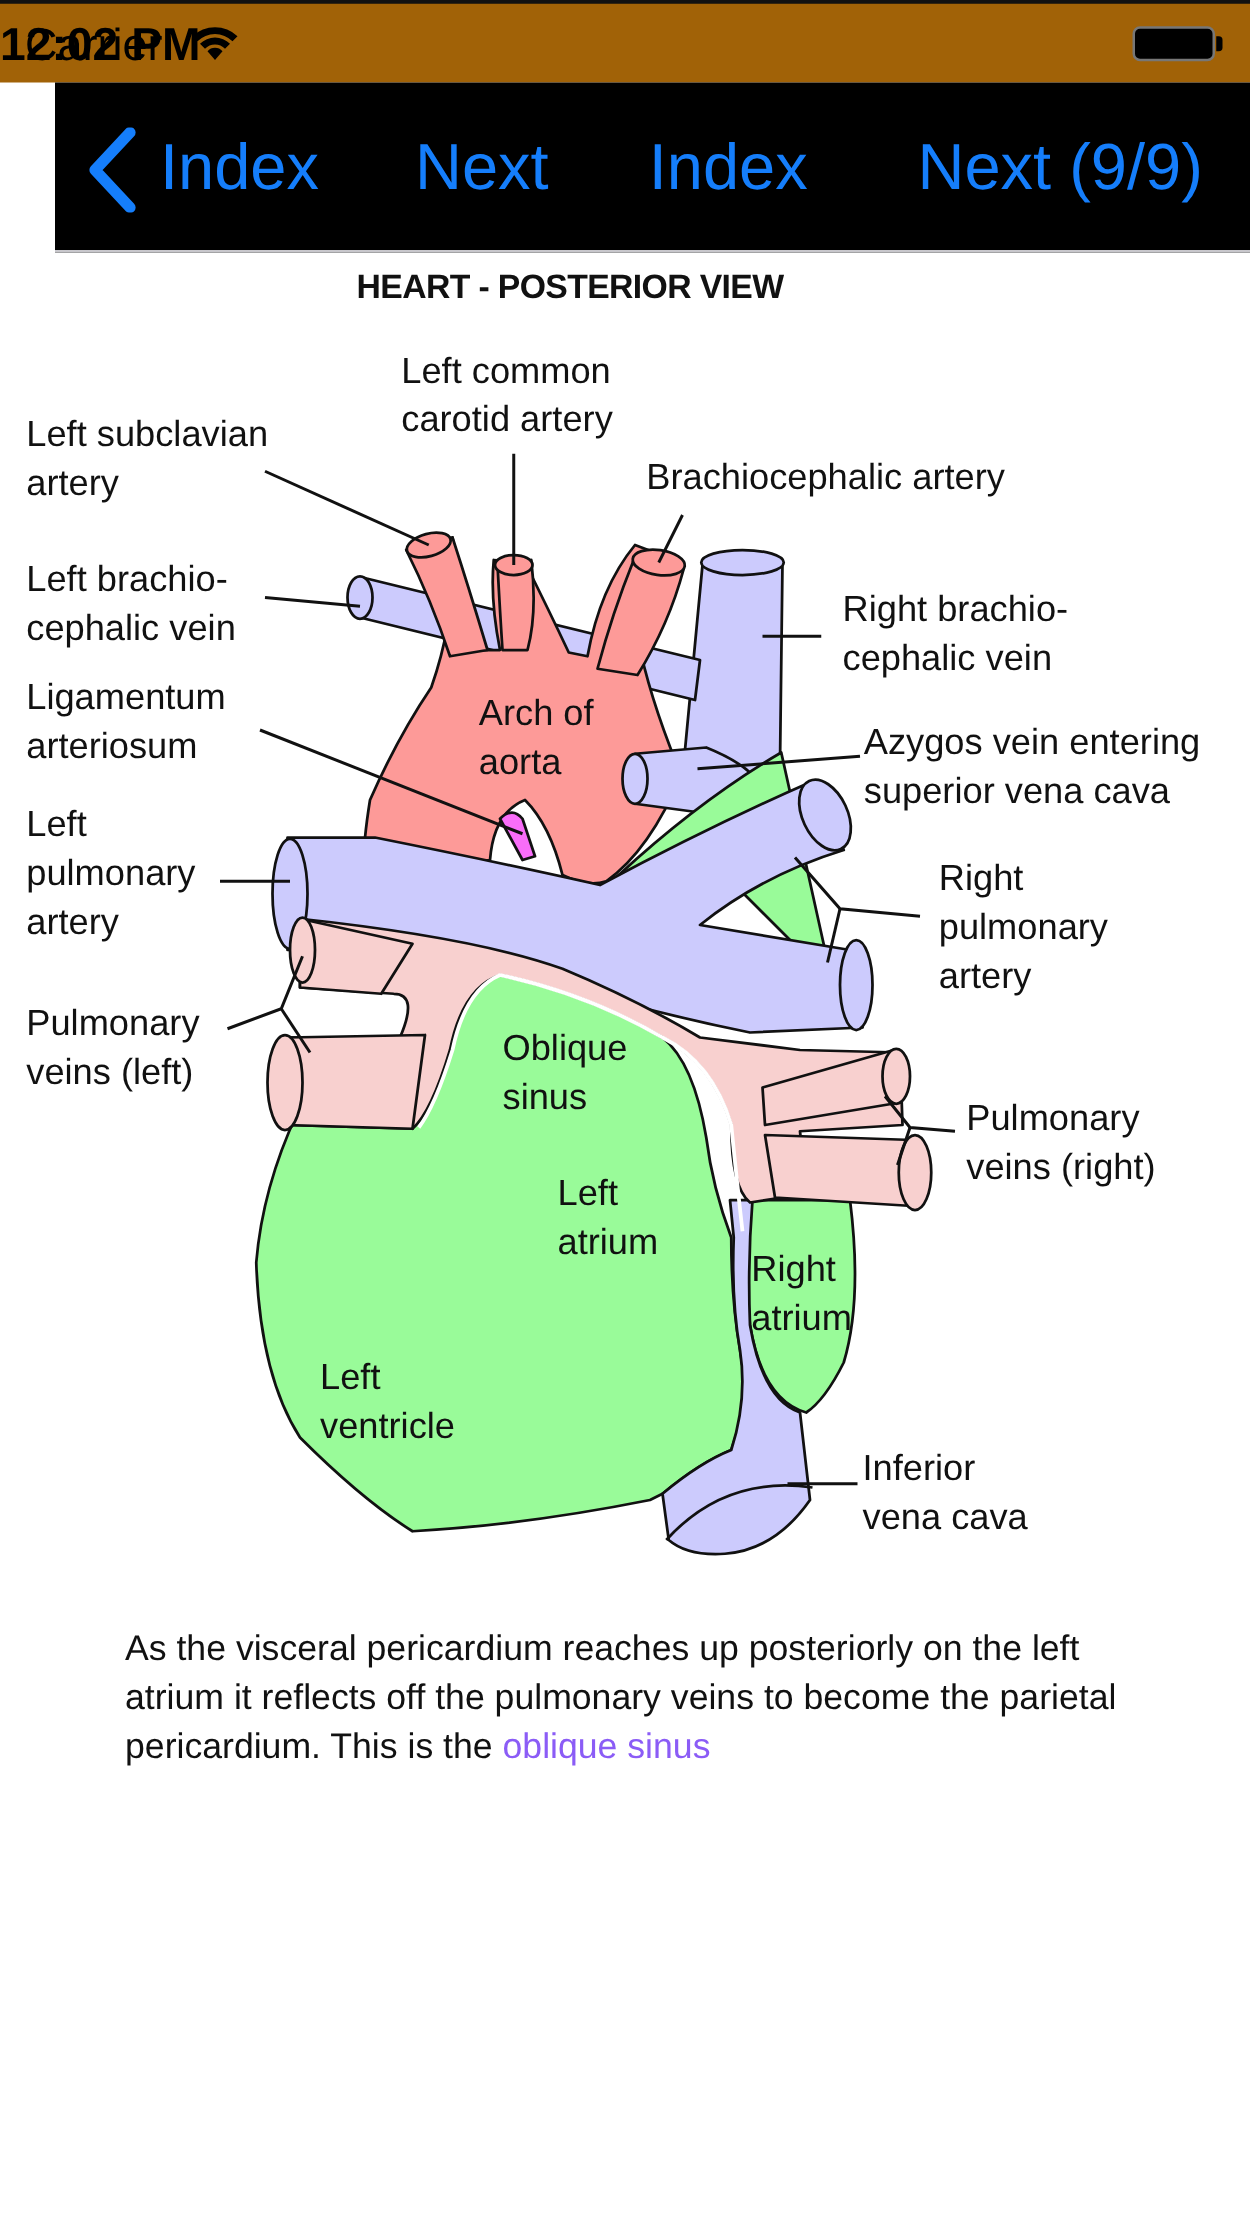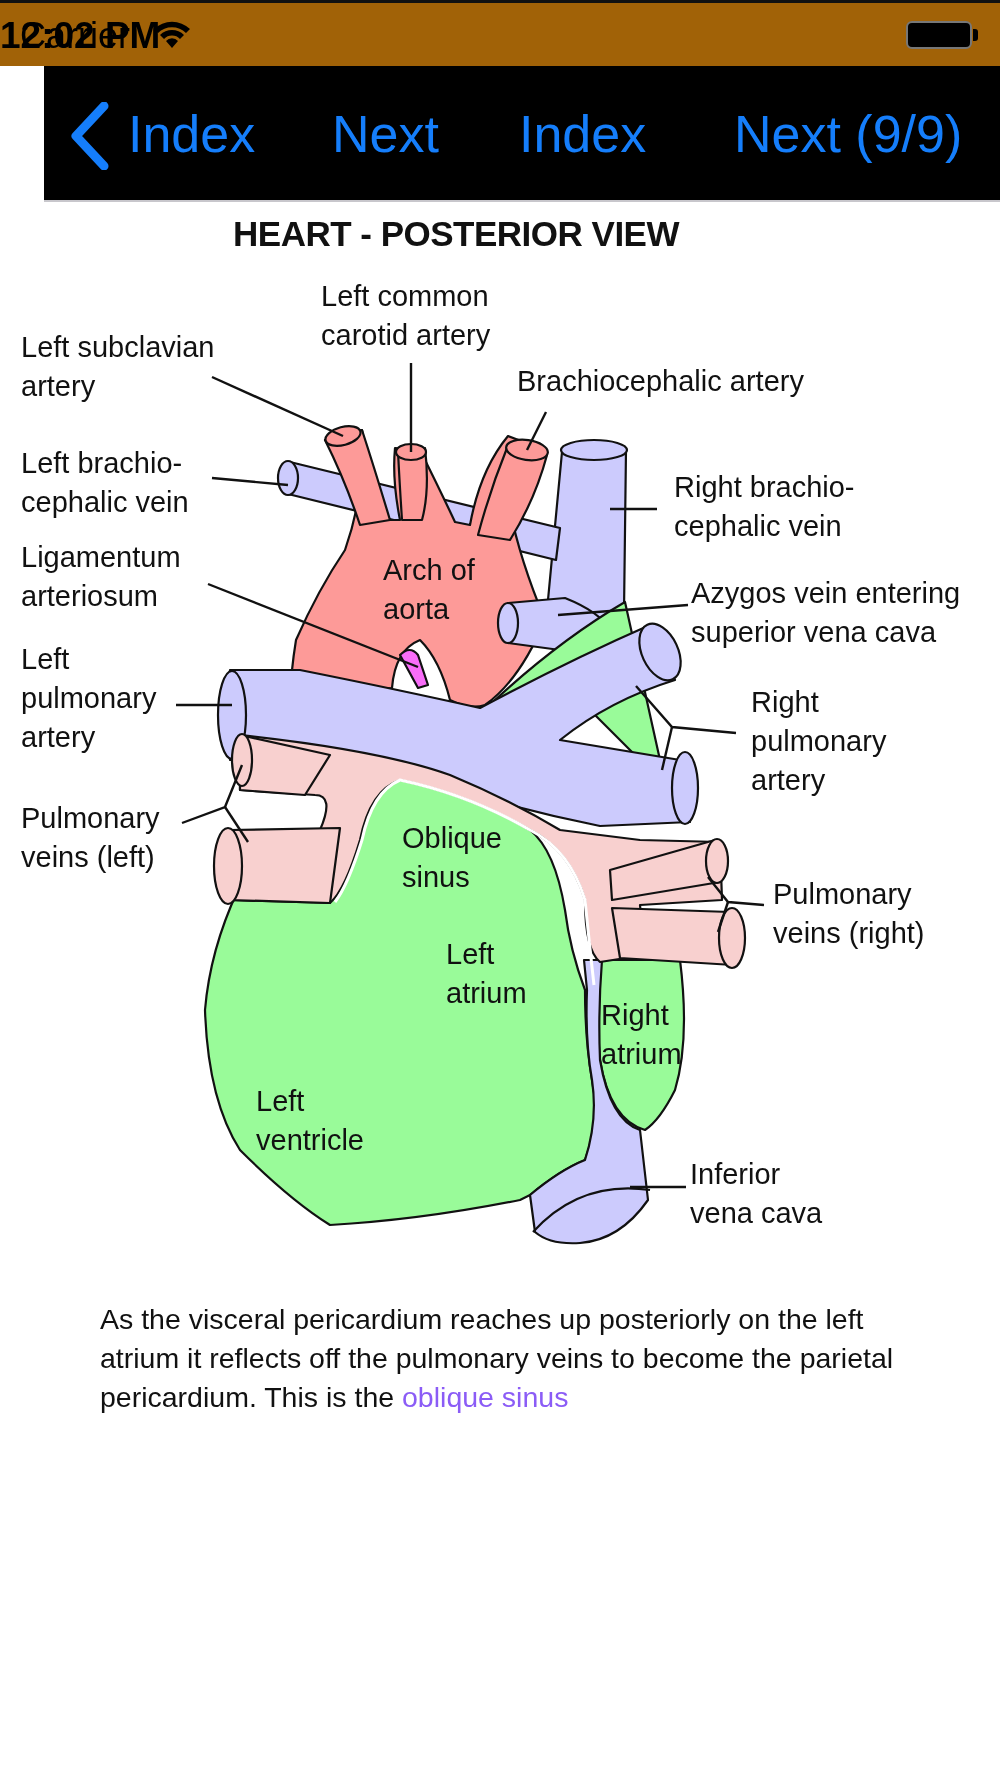--- a/index.html
+++ b/index.html
@@ -6,21 +6,21 @@
   body{width:1000px;height:1778px;position:relative;overflow:hidden;font-family:"DejaVu Sans","Liberation Sans",sans-serif;}
   .statusbar{position:absolute;left:0;top:0;width:1000px;height:66px;background:#a16207;border-top:3px solid #111;box-sizing:border-box;}
   .carrier{position:absolute;left:20px;top:12px;font-family:"Liberation Sans",sans-serif;font-size:36px;color:#000;}
   .wifi{position:absolute;left:152px;top:16px;width:40px;height:32px;}
   .time{position:absolute;left:0;width:1000px;top:12px;font-family:"Liberation Sans",sans-serif;font-size:37px;font-weight:bold;color:#000;}
   .battery{position:absolute;left:906px;top:18px;width:66px;height:28px;border:2px solid #777;border-radius:6px;box-sizing:border-box;background:#000;}
   .battery-tip{position:absolute;left:973px;top:26px;width:5px;height:12px;background:#000;border-radius:0 3px 3px 0;}
   .navbar{position:absolute;left:0;top:66px;width:1000px;height:136px;background:#000000;border-bottom:2px solid #c8c7cc;box-sizing:border-box;margin-left:44px;}
   .nav-item{position:absolute;top:38px;font-family:"Liberation Sans",sans-serif;font-size:52px;color:#157efb;cursor:pointer;white-space:nowrap;}
   .chev{position:absolute;left:22px;top:36px;width:48px;height:68px;cursor:pointer;}
-  .title{position:absolute;left:0;width:912px;top:214px;text-align:center;font-family:"Liberation Sans",sans-serif;font-weight:bold;font-size:35px;color:#111;letter-spacing:-0.5px;}
+  .title{position:absolute;left:0;width:912px;top:214px;text-align:center;font-family:"Liberation Sans",sans-serif;font-weight:bold;font-size:27px;color:#111;letter-spacing:-0.5px;}
   svg.diagram{position:absolute;left:0;top:0;}
   .lbl{font-family:"Liberation Sans",sans-serif;font-size:29px;fill:#111;}
   .caption{position:absolute;left:100px;top:1300px;width:800px;font-family:"Liberation Sans",sans-serif;font-size:28.5px;line-height:39px;color:#111;}
   .caption .hl{color:#8b5cf6;}
 </style>
 </head>
 <body>
 
 <div class="statusbar">
   <span class="carrier">Carrier</span>

